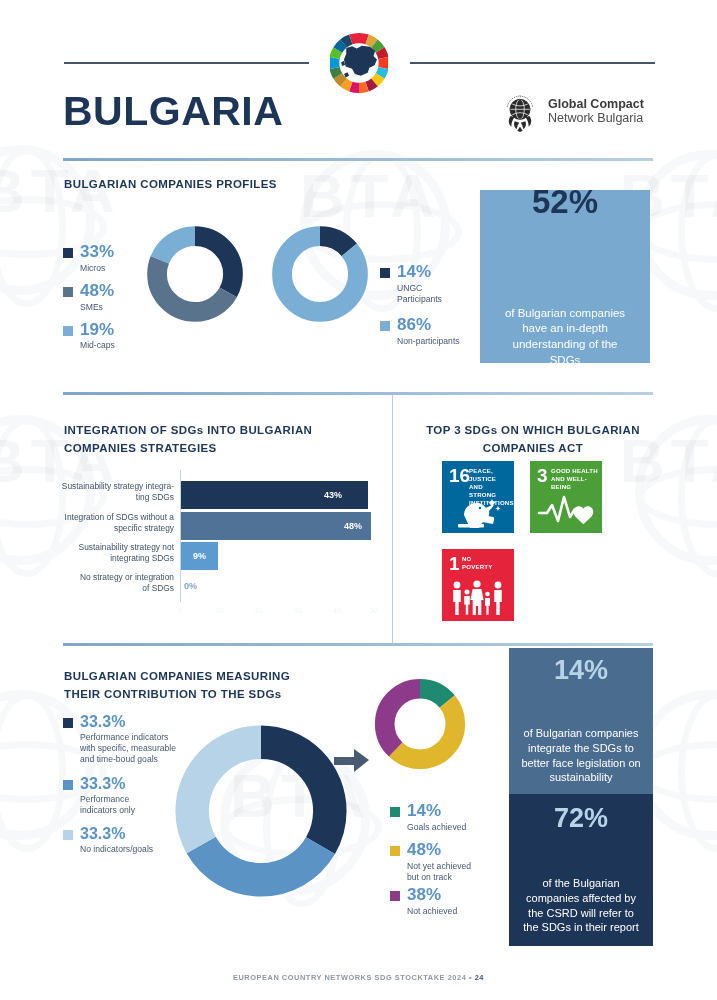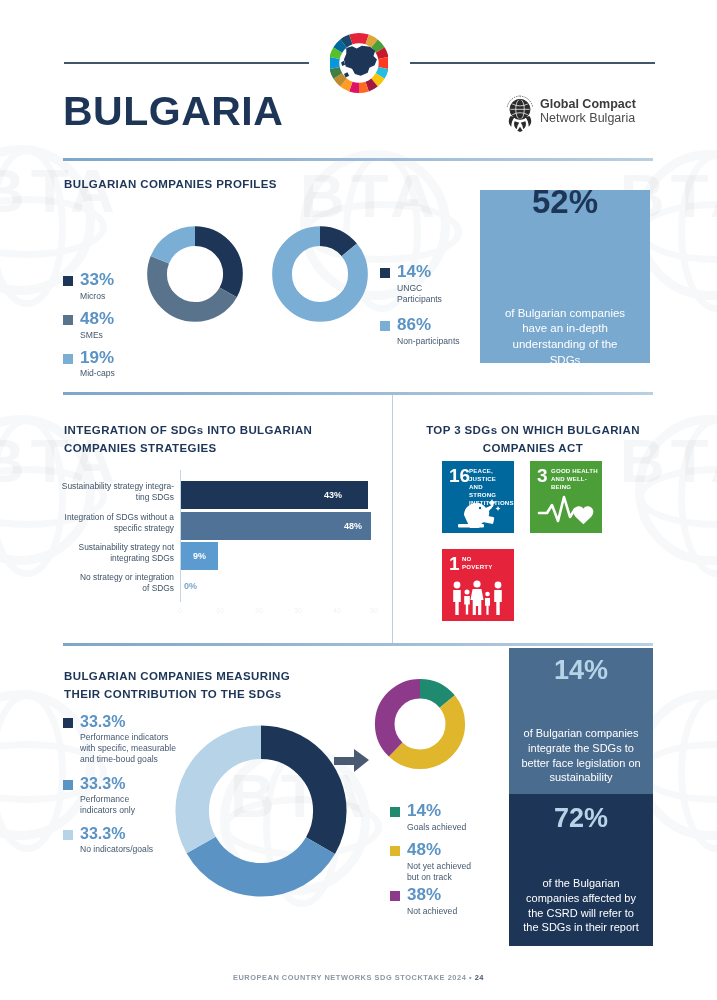--- a/index.html
+++ b/index.html
@@ -25,21 +25,21 @@
   .header { position:absolute; left:0; top:0; width:717px; height:150px; }
   .hrule { position:absolute; height:2px; background:#44546a; top:62px; }
   .hrule.left { left:64px; width:245px; }
   .hrule.right { left:410px; width:245px; }
   .sdg-wheel { position:absolute; left:330px; top:30px; width:58px; height:66px; }
   .country-title {
     position:absolute; left:63px; top:88px;
     font-size:41px; font-weight:800; letter-spacing:.5px;
     color:#1d3557; font-family:"Liberation Sans", sans-serif;
   }
-  .gc-logo { position:absolute; left:500px; top:92px; display:flex; align-items:center; gap:0; }
+  .gc-logo { position:absolute; left:500px; top:92px; display:flex; align-items:center; gap:8px; }
   .gc-mark { width:40px; height:40px; position:relative; }
   .gc-text-1 { font-size:12.5px; font-weight:700; color:#3b3b3b; line-height:1.15; }
   .gc-text-2 { font-size:12.5px; font-weight:400; color:#4a4a4a; line-height:1.25; }
 
   
   .sect-rule { position:absolute; left:63px; width:590px; height:3px;
                background:linear-gradient(90deg,#7fa6c9,#b9cfe2); }
   .thin-rule { position:absolute; background:#b9cfe2; }
 
   
@@ -154,21 +154,21 @@
     <div>
       <div class="gc-text-1">Global Compact</div>
       <div class="gc-text-2">Network Bulgaria</div>
     </div>
   </div>
 </div>
 
 <div class="sect-rule" style="top:158px;"></div>
 <div class="sect-title" style="left:64px; top:176px;">BULGARIAN COMPANIES PROFILES</div>
 
-<div style="position:absolute; left:63px; top:243px; width:75px;margin-top:28px;">
+<div style="position:absolute; left:63px; top:243px; width:75px;">
   <div class="legend-row">
     <span class="swatch" style="background:#1d3557;"></span>
     <span>
       <span class="lg-pct">33%</span>
       <div class="lg-label">Micros</div>
     </span>
   </div>
   <div class="legend-row" style="margin-top:8px;">
     <span class="swatch" style="background:#5a738d;"></span>
     <span>

